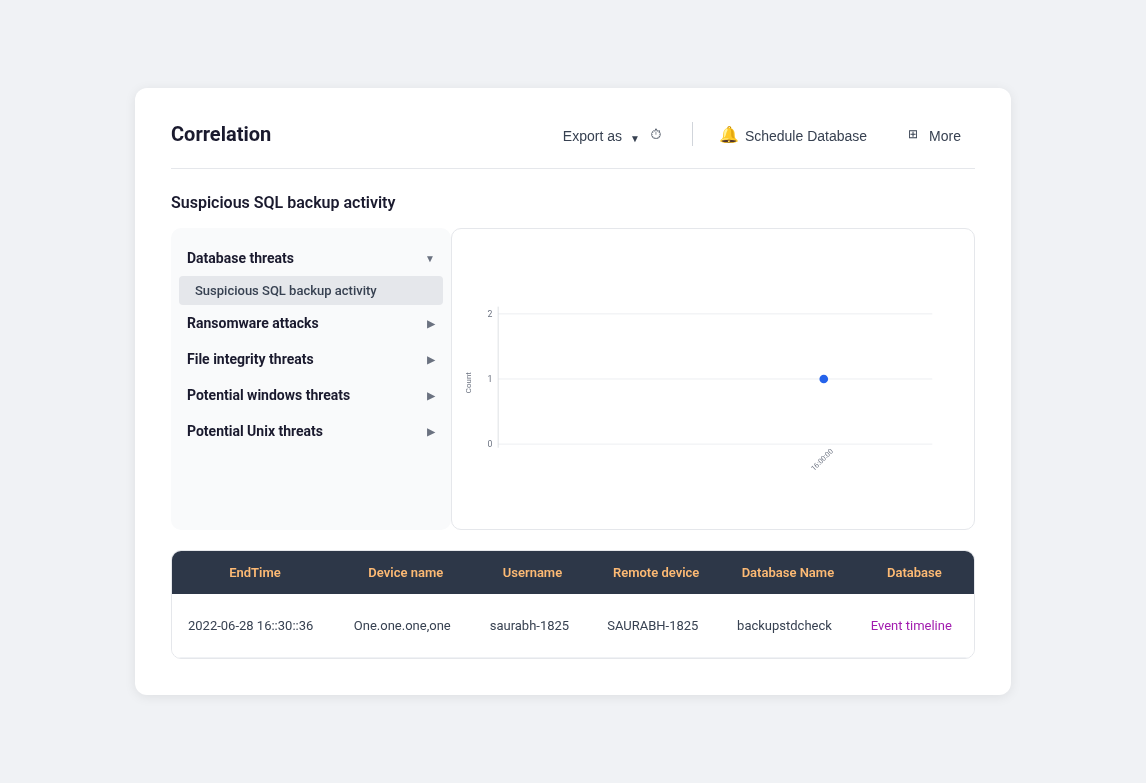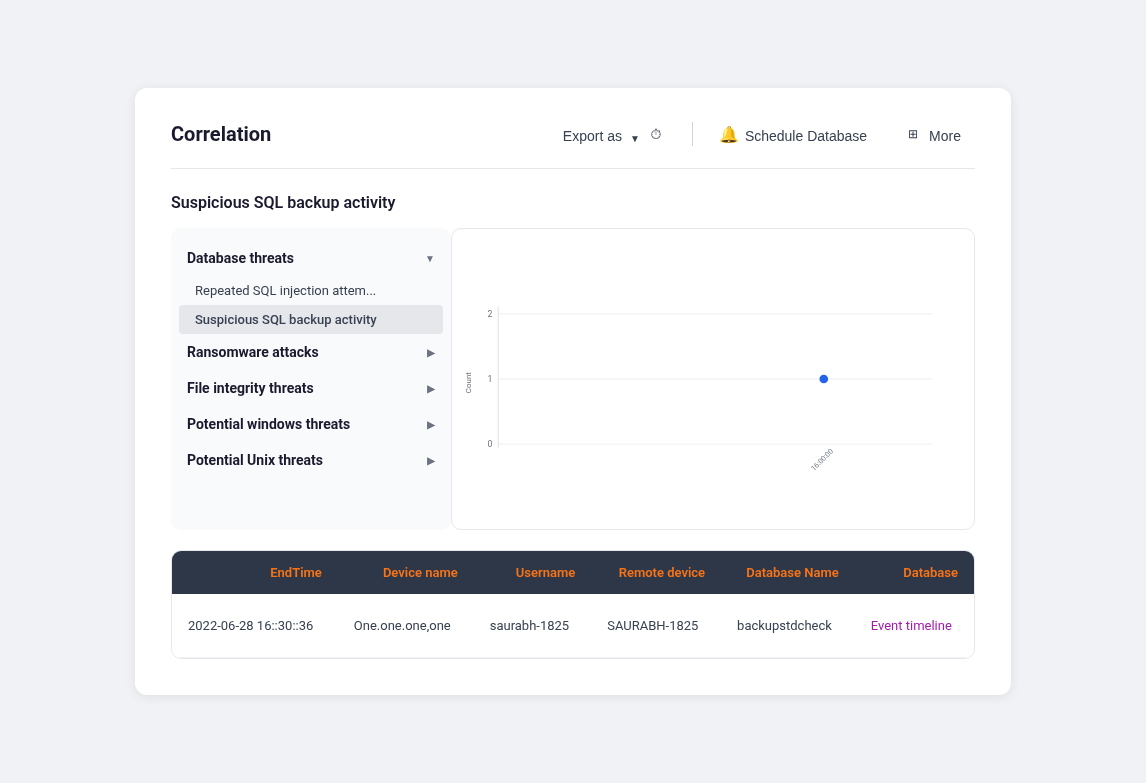--- a/index.html
+++ b/index.html
@@ -176,24 +176,24 @@
     }
     table {
       width: 100%;
       border-collapse: collapse;
     }
     thead tr {
       background: #2d3748;
     }
     thead th {
       padding: 14px 16px;
-      text-align: right;
+      text-align: center;
       font-size: 13px;
       font-weight: 600;
-      color: #f97316;
+      color: #fdba74;
     }
     tbody tr {
       background: #fff;
       border-bottom: 1px solid #f0f2f5;
     }
     tbody td {
       padding: 24px 16px;
       font-size: 13px;
       color: #374151;
     }
@@ -235,21 +235,20 @@
 
   <div class="content-row">
 
     <div class="sidebar">
 
       <div class="sidebar-group">
         <div class="sidebar-group-header">
           <span>Database threats</span>
           <span class="arrow">▼</span>
         </div>
-        <div class="sidebar-sub-item">Repeated SQL injection attem...</div>
         <div class="sidebar-sub-item active">Suspicious SQL backup activity</div>
       </div>
 
       <div class="sidebar-group">
         <div class="sidebar-group-header">
           <span>Ransomware attacks</span>
           <span class="arrow">▶</span>
         </div>
       </div>
 

